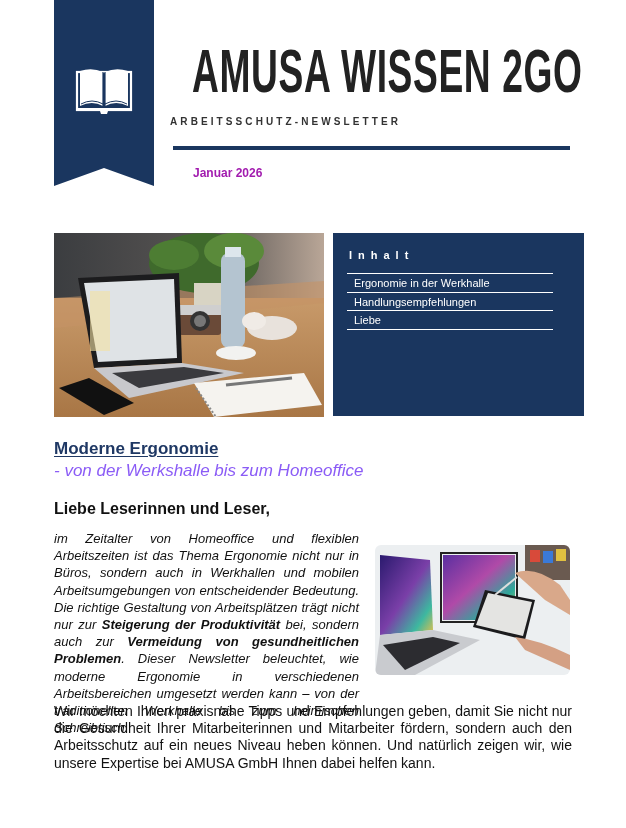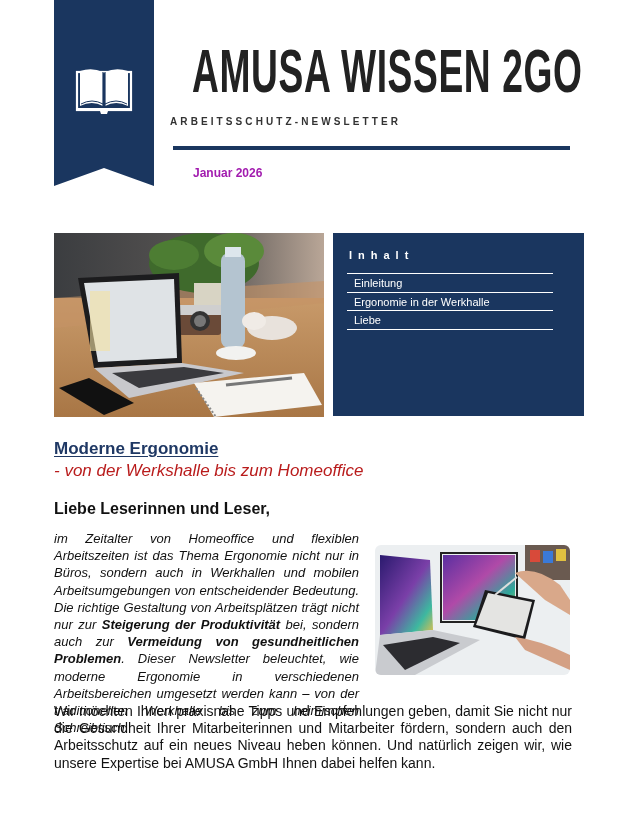--- a/index.html
+++ b/index.html
@@ -25,21 +25,21 @@
     .hero-img { position: absolute; left: 54px; top: 233px; width: 270px; height: 184px; overflow: hidden; }
     .toc { position: absolute; left: 323px; top: 233px; width: 251px; height: 183px; background: #1a365f; margin-left: 10px; }
     .toc-title { position: absolute; left: 16px; top: 16px; color: #fff; font-weight: bold;
                  font-size: 11px; letter-spacing: 6px; }
     .toc-list { position: absolute; left: 14px; top: 40px; width: 206px; border-top: 1px solid #fff; }
     .toc-item { height: 17.6px; border-bottom: 1px solid #fff; color: #fff; font-size: 11px;
                 line-height: 18px; padding-left: 7px; white-space: nowrap; cursor: pointer; }
 
     .article-heading { position: absolute; left: 54px; top: 439px; font-size: 17px; font-weight: bold;
                        color: #1f3864; text-decoration: underline; text-underline-offset: 2px; }
-    .article-sub { position: absolute; left: 54px; top: 461px; font-size: 17px; font-style: italic; color: #b91c1c; }
+    .article-sub { position: absolute; left: 54px; top: 461px; font-size: 17px; font-style: italic; color: #8b5cf6; }
     .greeting { position: absolute; left: 54px; top: 500px; font-size: 16px; font-weight: bold; color: #111; }
 
     .para1 { position: absolute; left: 54px; top: 530px; width: 305px; font-size: 13px; line-height: 17.2px;
              text-align: justify; color: #111; font-style: italic; }
     .para1 b { font-weight: bold; }
     .side-img { position: absolute; left: 375px; top: 545px; width: 195px; height: 130px; overflow: hidden;
                 border-radius: 6px; filter: blur(0.3px); }
     .para2 { position: absolute; left: 54px; top: 703px; width: 518px; font-size: 14px; line-height: 17.2px;
              text-align: justify; color: #111; }
   </style>
@@ -112,22 +112,22 @@
     <line x1="142" y1="155" x2="162" y2="184" stroke="#888" stroke-width="2" stroke-dasharray="2,2"></line>
     <line x1="172" y1="152" x2="238" y2="145" stroke="#777" stroke-width="3"></line>
 
     <polygon points="5,155 35,145 80,170 50,182" fill="#111"></polygon>
   </svg>
 </div>
 
 <div class="toc">
   <div class="toc-title">Inhalt</div>
   <div class="toc-list">
-    <div class="toc-item">Einleitung</div>
     <div class="toc-item">Ergonomie in der Werkhalle</div>
+    <div class="toc-item">Handlungsempfehlungen</div>
     <div class="toc-item">Liebe</div>
   </div>
 </div>
 
 <div class="article-heading">Moderne Ergonomie</div>
 <div class="article-sub">- von der Werkshalle bis zum Homeoffice</div>
 <div class="greeting">Liebe Leserinnen und Leser,</div>
 
 <div class="para1"><span>im Zeitalter von Homeoffice und flexiblen Arbeitszeiten ist das Thema Ergonomie nicht nur in Büros, sondern auch in Werkhallen und mobilen Arbeitsumgebungen von entscheidender Bedeutung. Die richtige Gestaltung von Arbeitsplätzen trägt nicht nur zur </span><b>Steigerung der Produktivität</b><span> bei, sondern auch zur </span><b>Vermeidung von gesundheitlichen Problemen</b><span>. Dieser Newsletter beleuchtet, wie moderne Ergonomie in verschiedenen Arbeitsbereichen umgesetzt werden kann – von der traditionellen Werkhalle bis zum heimischen Schreibtisch.</span></div>
 

